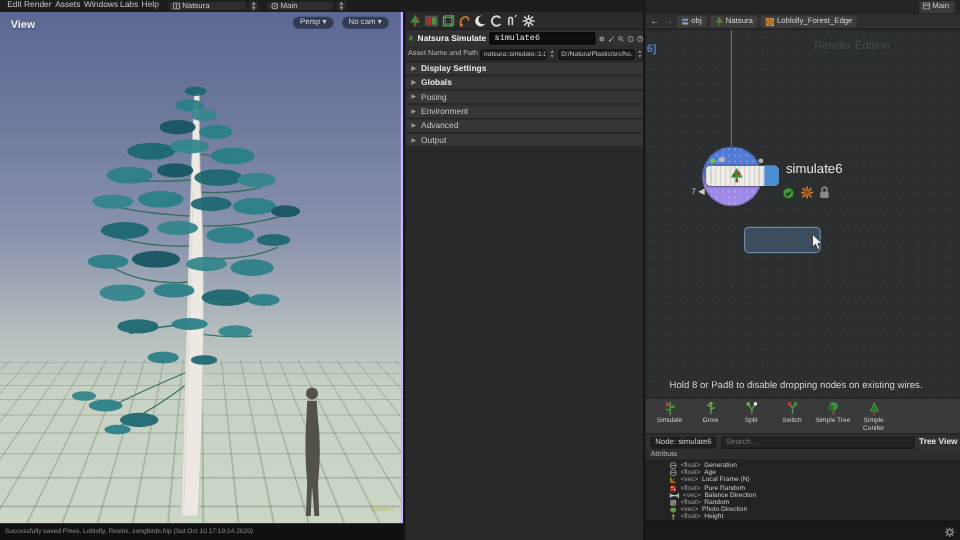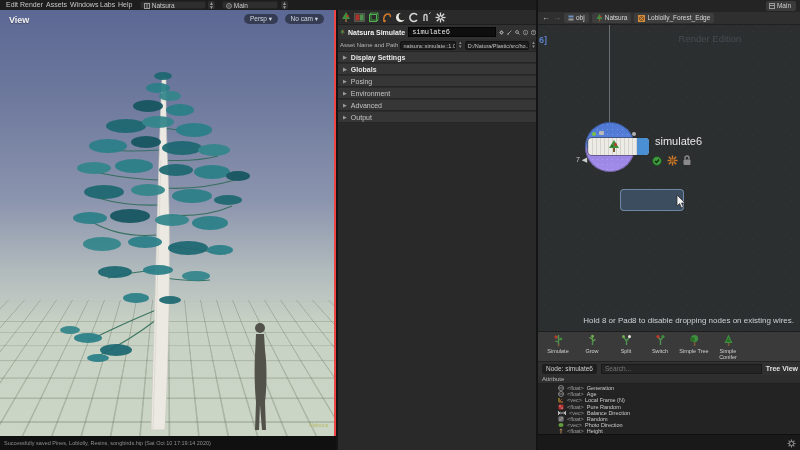--- a/index.html
+++ b/index.html
@@ -1,18 +1,18 @@
 <!DOCTYPE html>
 <html><head>
 <meta charset="utf-8">
 <style>
   * { margin:0; padding:0; box-sizing:border-box; }
   html,body { width:800px; height:450px; background:#1b1b1b; overflow:hidden;
               font-family:"Liberation Sans", sans-serif; }
-  #app { position:relative; width:800px; height:450px; background:#ef4444; overflow:hidden; }
+  #app { position:relative; width:800px; height:450px; background:#c4b5fd; overflow:hidden; }
   .abs { position:absolute; }
 
   
   #menubar { left:0; top:0; width:536px; height:10px; background:#1d1d1d; color:#c7c7c7;
              font-size:7px; line-height:10px; }
   .menu-item { position:absolute; top:0; cursor:default; }
   .combo { position:absolute; top:1px; height:8px; background:#2e2e2e; border:1px solid #232323;
            border-radius:2px; color:#c9c9c9; font-size:6.5px; line-height:7px; padding:0 3px; }
   .spinner { position:absolute; top:1px; width:7px; height:8px; background:#2e2e2e; border-radius:2px;
              color:#9a9a9a; font-size:5px; line-height:4px; text-align:center; }
@@ -85,21 +85,21 @@
   #node-body { left:50px; top:113px; width:61px; height:17px; border-radius:4px; background:#ecebe5;
     background-image:repeating-linear-gradient(90deg, rgba(0,0,0,0.10) 0 1px, transparent 1px 4px);
     box-shadow:0 0 0 1px rgba(40,40,40,0.45); }
   #node-bluecap { position:absolute; right:0; top:0; width:12px; height:17px; border-radius:0 4px 4px 0;
     background:#4a8fd4; }
   .node-dot { position:absolute; border-radius:50%; }
   #node-label { left:117px; top:110px; color:#e8e8e8; font-size:11px; }
   #node-input-badge { left:38px; top:131px; color:#cccccc; font-size:7px; }
   #drop-rect { left:82px; top:164px; width:64px; height:22px; border-radius:4px;
     background:rgba(95,135,185,0.35); border:1px solid rgba(150,185,225,0.55); }
-  #net-hint { left:20px; top:291px; width:236px; text-align:right; color:#ced2d6; font-size:8px; }
+  #net-hint { left:20px; top:291px; width:236px; color:#ced2d6; font-size:8px; }
 
   
   #net-shelf { left:0; top:331px; width:264px; height:30px; background:#3a3a3a; border-top:1px solid #1d1d1d;
     display:flex; align-items:flex-start; gap:2px; padding:2px 0 0 4px; }
   .shelf-tool { width:32px; display:flex; flex-direction:column; align-items:center; }
   .shelf-label { color:#cfcfcf; font-size:5.5px; line-height:1.15; text-align:center; margin-top:1px; }
 
   
   #net-infobar { left:0; top:361px; width:264px; height:14px; background:#303030; border-top:1px solid #222;
     display:flex; align-items:center; gap:4px; padding:0 4px; }

